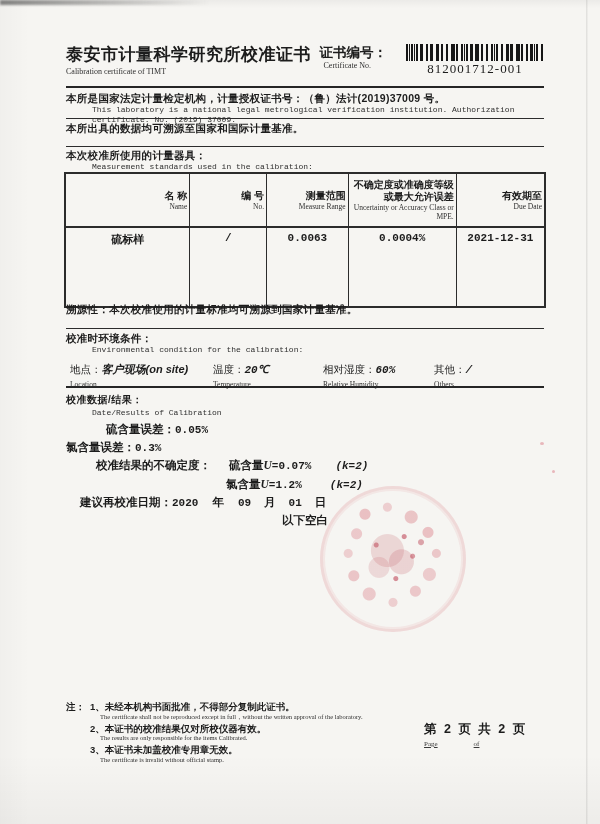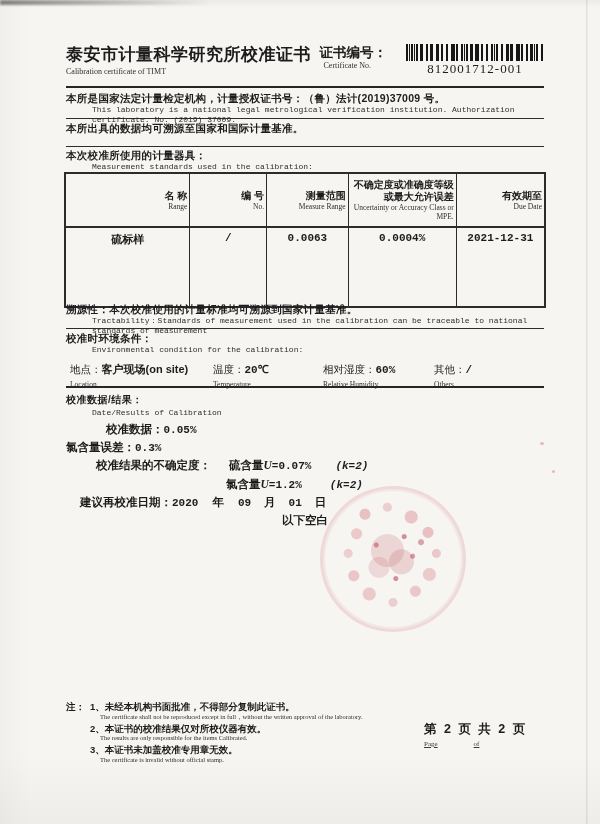--- a/index.html
+++ b/index.html
@@ -44,21 +44,21 @@
   table.std .h-en{font-family:"Liberation Serif", serif;font-size:7.5px;font-weight:400;line-height:9px;color:#2e2e2e;}
   table.std td{height:72px;vertical-align:top;text-align:center;
     font-family:"Liberation Mono", monospace;font-size:11px;font-weight:600;padding-top:4px;}
   td.cjk{font-family:"Liberation Sans", sans-serif;font-size:10.5px;}
   
   .trace{top:303px;height:25px;border-bottom:1.5px solid #2c2c2c;}
   .envhead{top:332px;}
   .envrow{top:359px;height:27px;border-bottom:2px solid #252525;}
   .envfield{position:absolute;top:0;}
   .env-l{font-size:10.5px;font-weight:500;}
-  .env-v{font-size:11px;font-weight:700;font-family:"Liberation Mono", monospace;}
+  .env-v{font-size:11px;font-weight:700;font-family:"Liberation Mono", monospace;font-style:italic;}
   .env-v.cjkv{font-family:"Liberation Sans", sans-serif;}
   .env-en{font-family:"Liberation Serif", serif;font-size:7.5px;color:#2e2e2e;margin-top:3px;}
   
   .reshead{top:392px;}
   .reshead .big{font-size:10px;font-weight:700;letter-spacing:0.5px;line-height:16px;}
   .resbody{top:421px;font-size:11.5px;font-weight:700;}
   .resbody .rl{line-height:17.2px;white-space:nowrap;}
   .resbody .num{font-family:"Liberation Mono", monospace;font-size:11px;font-weight:700;}
   .resbody i{font-style:italic;font-family:"Liberation Serif", serif;}
   .marker{margin-left:216px;}
@@ -144,21 +144,21 @@
       <col style="width:26%">
         <col style="width:16%">
         <col style="width:17%">
         <col style="width:22.5%">
         <col style="width:18.5%">
     </colgroup>
     <thead>
       <tr>
         <th>
           <div class="h-cn">名  称</div>
-          <div class="h-en">Range</div>
+          <div class="h-en">Name</div>
         </th>
         <th>
           <div class="h-cn">编  号</div>
           <div class="h-en">No.</div>
         </th>
         <th>
           <div class="h-cn">测量范围</div>
           <div class="h-en">Measure Range</div>
         </th>
         <th>
@@ -177,21 +177,20 @@
         <td>/</td>
         <td>0.0063</td>
         <td>0.0004%</td>
         <td>2021-12-31</td>
       </tr>
     </tbody>
   </table>
 
   <div class="abs trace">
     <div class="cn">溯源性：本次校准使用的计量标准均可溯源到国家计量基准。</div>
-    <div class="en">Tractability：Standards of measurement used in the calibration can be traceable to national standards of measurement</div>
   </div>
 
   <div class="abs envhead">
     <div class="cn">校准时环境条件：</div>
     <div class="en">Environmental condition for the calibration:</div>
   </div>
   <div class="abs envrow">
     <div class="envfield" style="left:4px;">
       <div><span class="env-l">地点：</span><span class="env-v cjkv">客户现场(on site)</span></div>
       <div class="env-en">Location</div>
@@ -208,21 +207,21 @@
       <div><span class="env-l">其他：</span><span class="env-v">/</span></div>
       <div class="env-en">Others</div>
     </div>
   </div>
 
   <div class="abs reshead">
     <div class="big">校准数据/结果：</div>
     <div class="en">Date/Results of Calibration</div>
   </div>
   <div class="abs resbody">
-    <div class="rl" style="margin-left:40px;"><span>校准数据：</span><span class="num">0.05%</span></div>
+    <div class="rl" style="margin-left:40px;"><span>硫含量误差：</span><span class="num">0.05%</span></div>
     <div class="rl" style=""><span>氯含量误差：</span><span class="num">0.3%</span></div>
     <div class="rl" style="margin-left:30px;">
       <span>校准结果的不确定度：</span><span class="sp" style="width:18px;"></span><span>硫含量</span><i>U</i><span class="num">=0.07%</span><span class="sp" style="width:24px;"></span><i class="num">(k=2)</i>
     </div>
     <div class="rl" style="margin-left:160px;">
       <span>氯含量</span><i>U</i><span class="num">=1.2%</span><span class="sp" style="width:28px;"></span><i class="num">(k=2)</i>
     </div>
     <div class="rl" style="margin-left:14px;">
       <span>建议再校准日期：</span><span class="num">2020</span><span class="sp" style="width:14px;"></span><span>年</span><span class="sp" style="width:14px;"></span><span class="num">09</span><span class="sp" style="width:13px;"></span><span>月</span><span class="sp" style="width:13px;"></span><span class="num">01</span><span class="sp" style="width:13px;"></span><span>日</span>
     </div>

